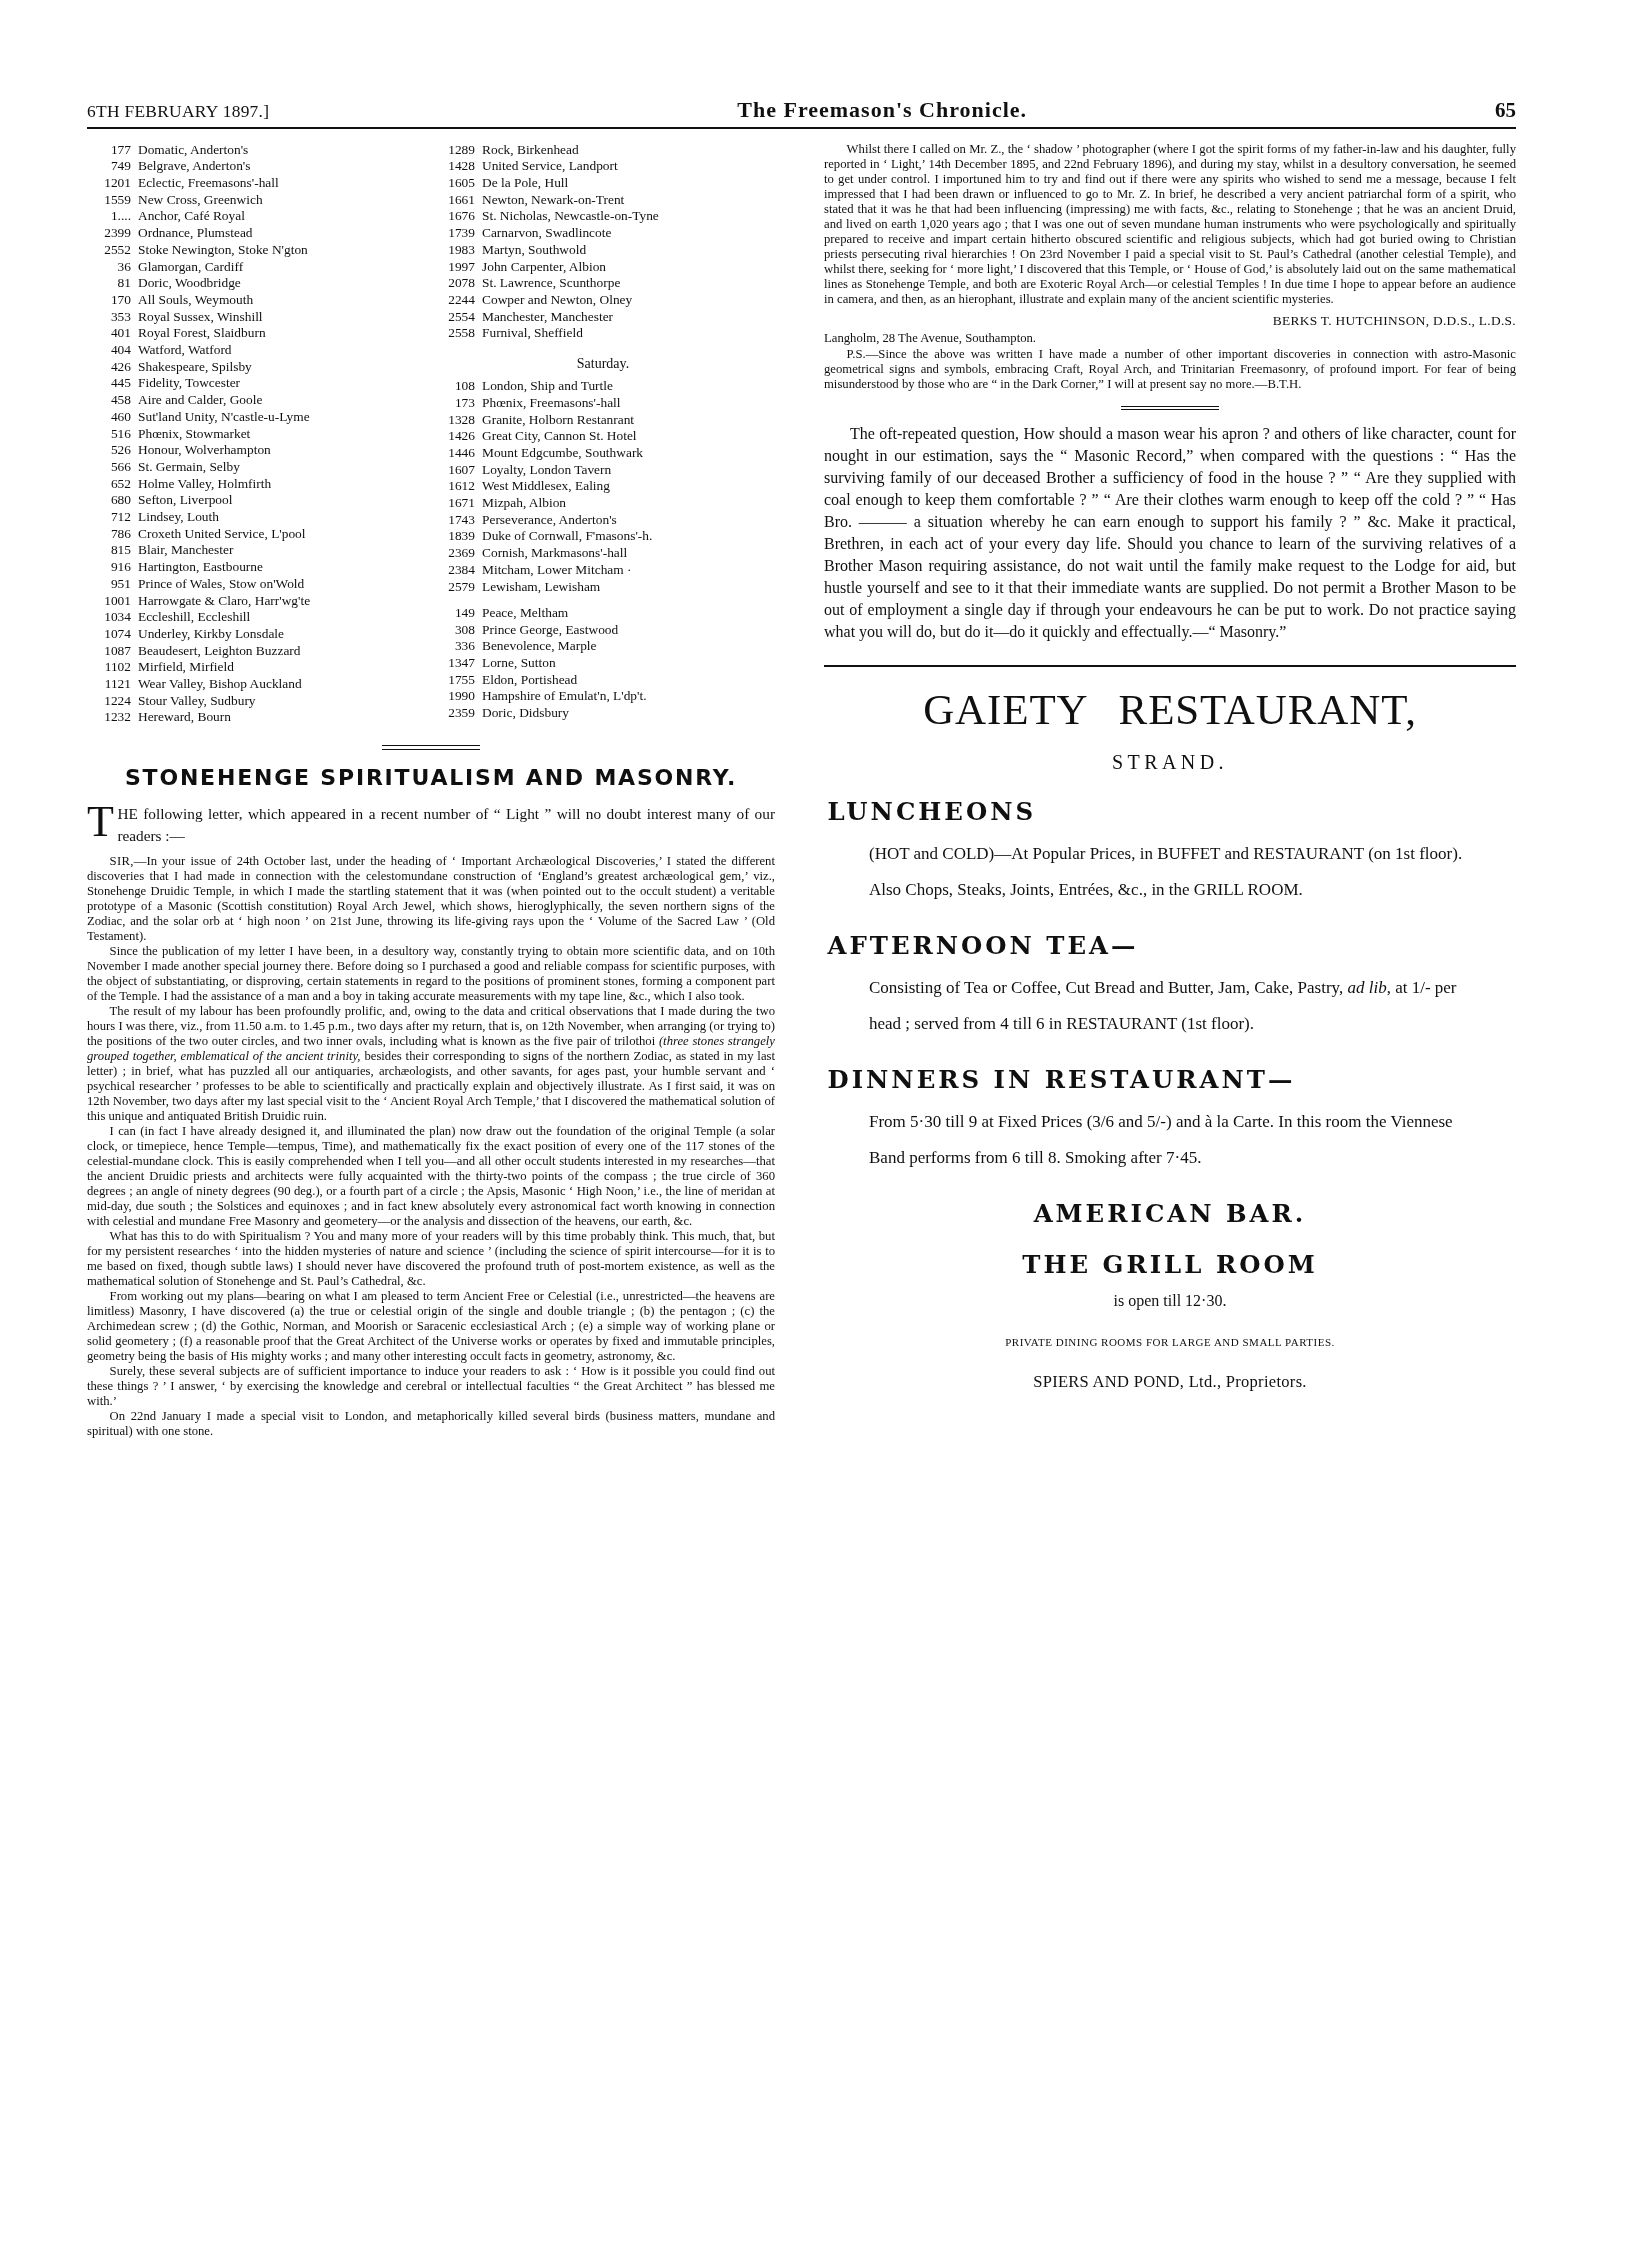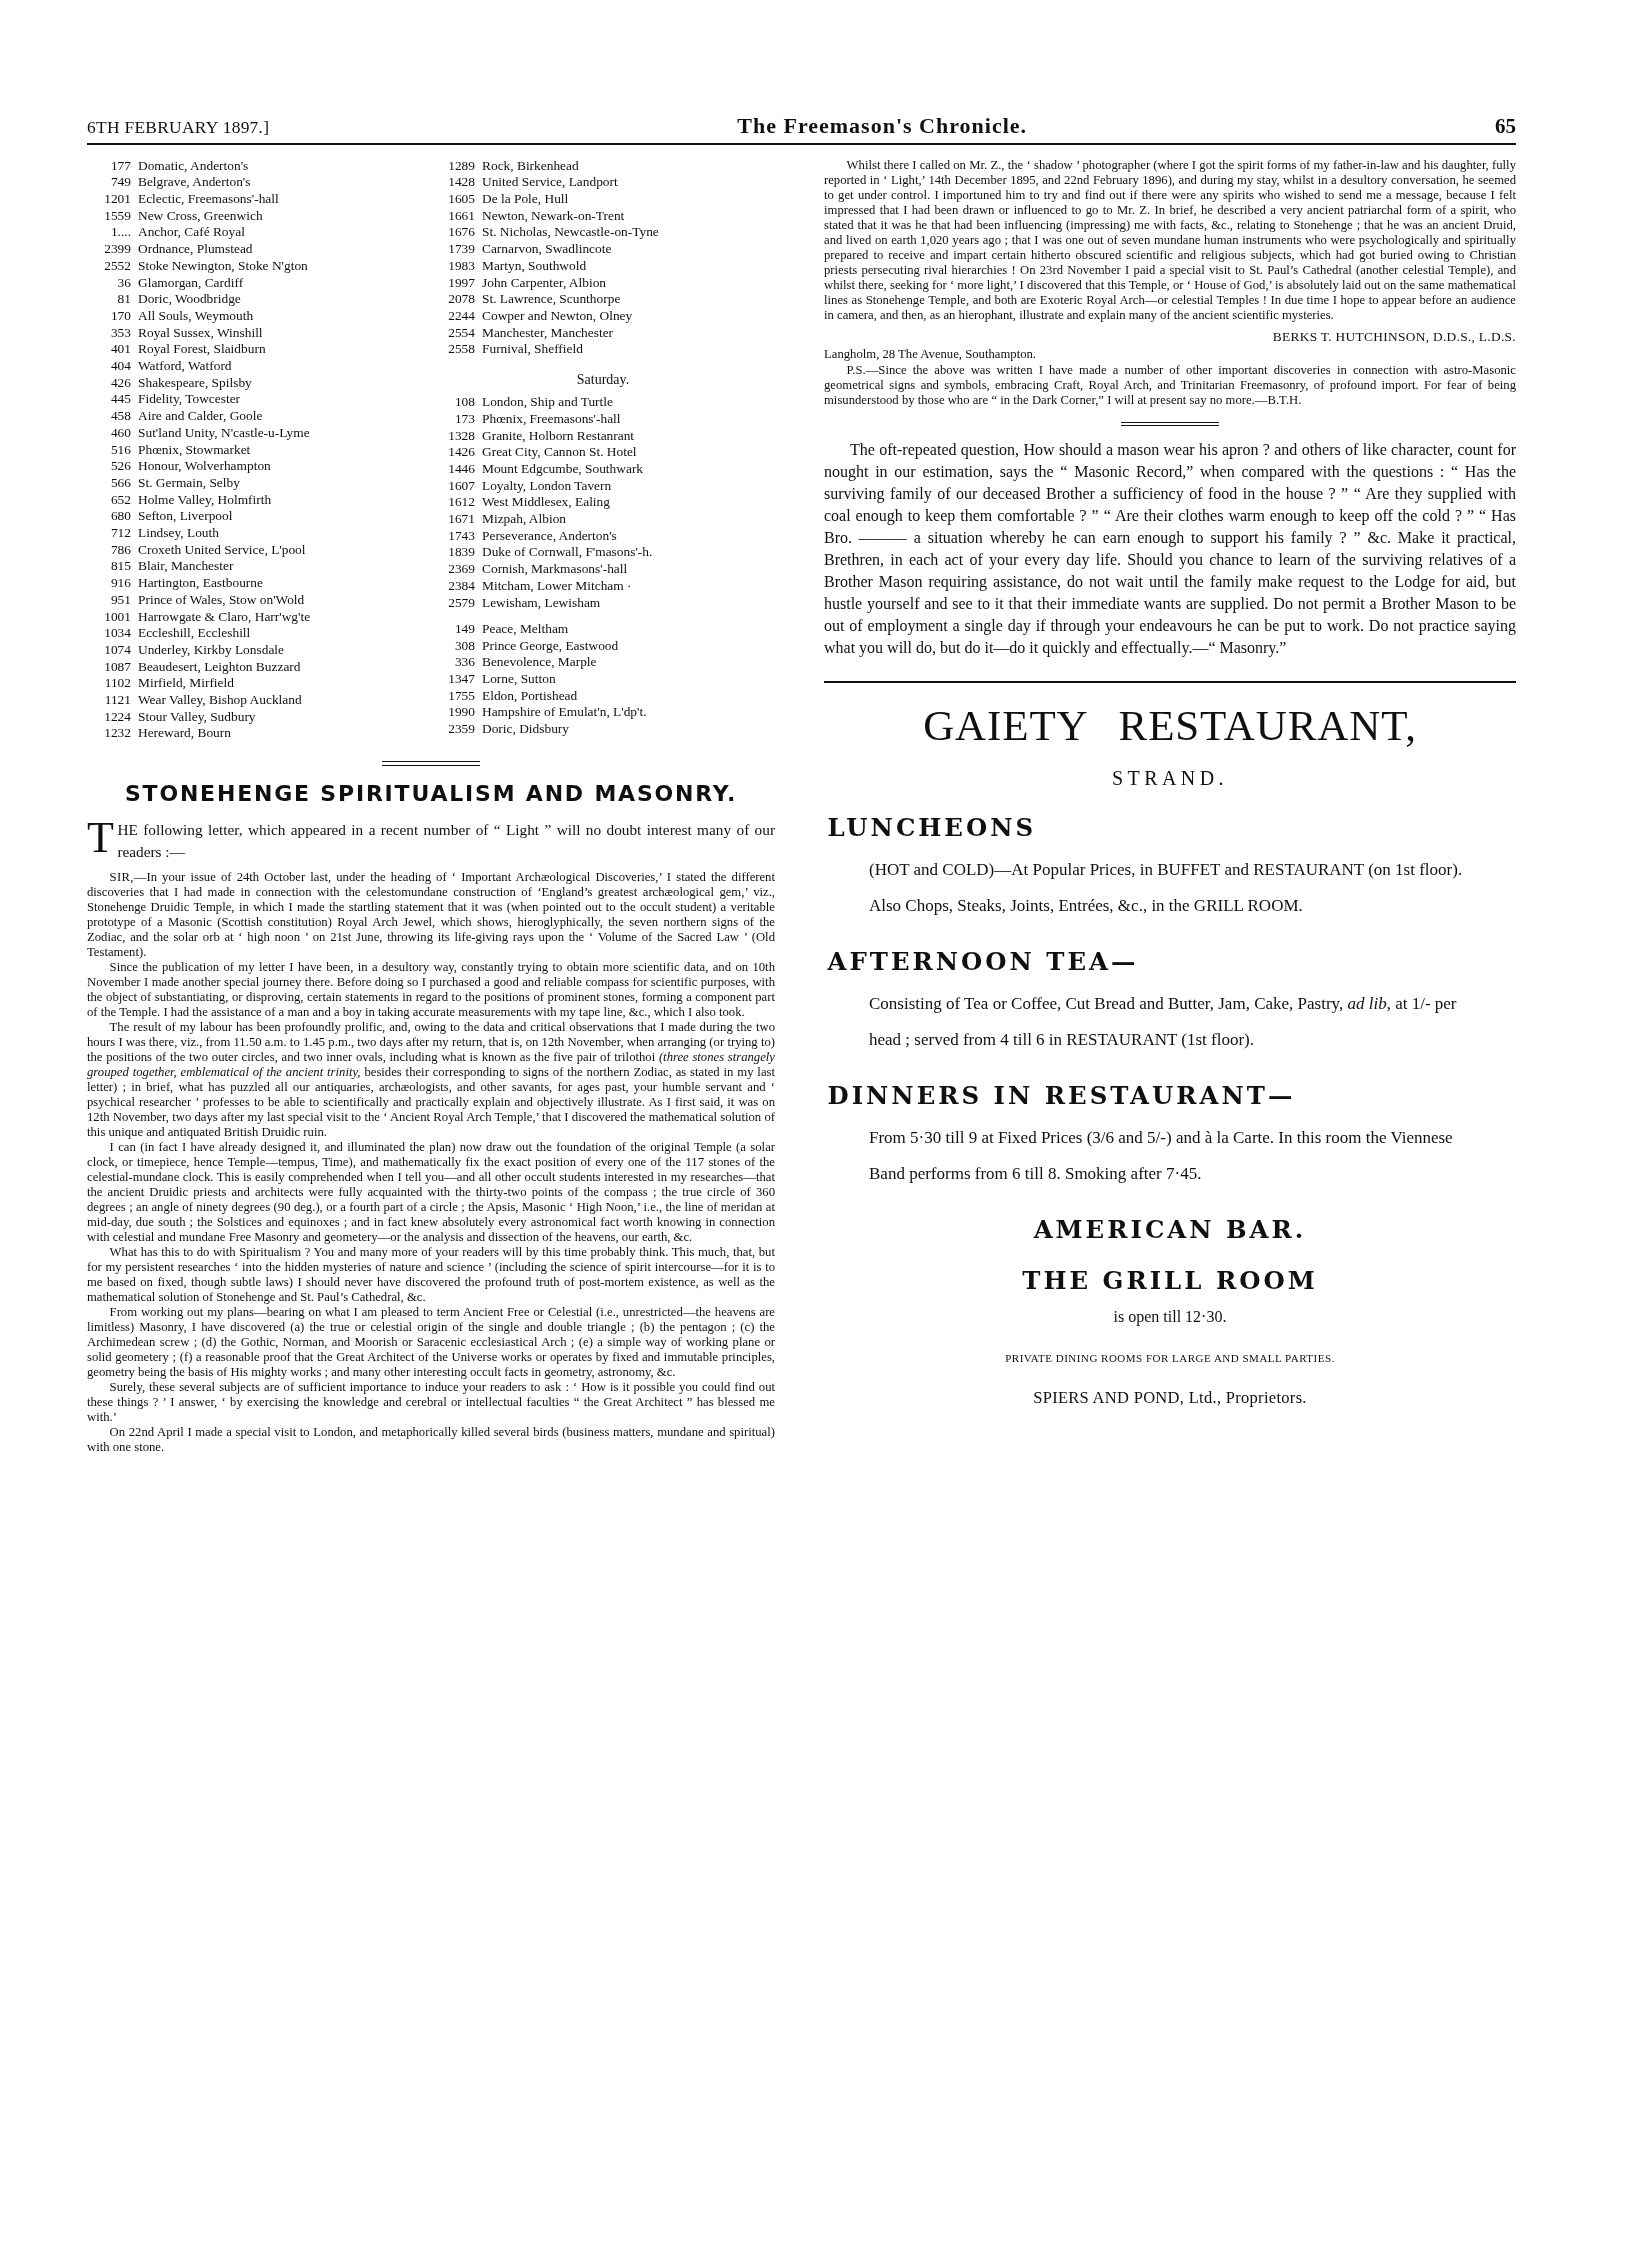--- a/index.html
+++ b/index.html
@@ -11,21 +11,21 @@
     width: 1637px;
     height: 2261px;
     font-family: "Liberation Serif", "DejaVu Serif", serif;
     color: #101010;
     position: relative;
     overflow: hidden;
   }
   .page {
     position: absolute;
     left: 87px;
-    top: 113px;
+    top: 97px;
     width: 1429px;
   }
 
   
   .masthead {
     display: flex;
     align-items: baseline;
     justify-content: space-between;
     width: 100%;
   }
@@ -513,21 +513,21 @@
       <p class="body"><span class="smallcaps">SIR,</span><span>—In your issue of 24th October last, under the heading of ‘ Important Archæological Discoveries,’ I stated the different discoveries that I had made in connection with the celestomundane construction of ‘England’s greatest archæological gem,’ viz., Stonehenge Druidic Temple, in which I made the startling statement that it was (when pointed out to the occult student) a veritable prototype of a Masonic (Scottish constitution) Royal Arch Jewel, which shows, hieroglyphically, the seven northern signs of the Zodiac, and the solar orb at ‘ high noon ’ on 21st June, throwing its life-giving rays upon the ‘ Volume of the Sacred Law ’ (Old Testament).</span></p>
 
       <p class="body">Since the publication of my letter I have been, in a desultory way, constantly trying to obtain more scientific data, and on 10th November I made another special journey there. Before doing so I purchased a good and reliable compass for scientific purposes, with the object of substantiating, or disproving, certain statements in regard to the positions of prominent stones, forming a component part of the Temple. I had the assistance of a man and a boy in taking accurate measurements with my tape line, &amp;c., which I also took.</p>
 
       <p class="body"><span>The result of my labour has been profoundly prolific, and, owing to the data and critical observations that I made during the two hours I was there, viz., from 11.50 a.m. to 1.45 p.m., two days after my return, that is, on 12th November, when arranging (or trying to) the positions of the two outer circles, and two inner ovals, including what is known as the five pair of trilothoi </span><em>(three stones strangely grouped together, emblematical of the ancient trinity,</em><span> besides their corresponding to signs of the northern Zodiac, as stated in my last letter) ; in brief, what has puzzled all our antiquaries, archæologists, and other savants, for ages past, your humble servant and ‘ psychical researcher ’ professes to be able to scientifically and practically explain and objectively illustrate. As I first said, it was on 12th November, two days after my last special visit to the ‘ Ancient Royal Arch Temple,’ that I discovered the mathematical solution of this unique and antiquated British Druidic ruin.</span></p>
 
       <p class="body">I can (in fact I have already designed it, and illuminated the plan) now draw out the foundation of the original Temple (a solar clock, or timepiece, hence Temple—tempus, Time), and mathematically fix the exact position of every one of the 117 stones of the celestial-mundane clock. This is easily comprehended when I tell you—and all other occult students interested in my researches—that the ancient Druidic priests and architects were fully acquainted with the thirty-two points of the compass ; the true circle of 360 degrees ; an angle of ninety degrees (90 deg.), or a fourth part of a circle ; the Apsis, Masonic ‘ High Noon,’ i.e., the line of meridan at mid-day, due south ; the Solstices and equinoxes ; and in fact knew absolutely every astronomical fact worth knowing in connection with celestial and mundane Free Masonry and geometery—or the analysis and dissection of the heavens, our earth, &amp;c.</p>
       <p class="body">What has this to do with Spiritualism ? You and many more of your readers will by this time probably think. This much, that, but for my persistent researches ‘ into the hidden mysteries of nature and science ’ (including the science of spirit intercourse—for it is to me based on fixed, though subtle laws) I should never have discovered the profound truth of post-mortem existence, as well as the mathematical solution of Stonehenge and St. Paul’s Cathedral, &amp;c.</p>
       <p class="body">From working out my plans—bearing on what I am pleased to term Ancient Free or Celestial (i.e., unrestricted—the heavens are limitless) Masonry, I have discovered (a) the true or celestial origin of the single and double triangle ; (b) the pentagon ; (c) the Archimedean screw ; (d) the Gothic, Norman, and Moorish or Saracenic ecclesiastical Arch ; (e) a simple way of working plane or solid geometery ; (f) a reasonable proof that the Great Architect of the Universe works or operates by fixed and immutable principles, geometry being the basis of His mighty works ; and many other interesting occult facts in geometry, astronomy, &amp;c.</p>
       <p class="body">Surely, these several subjects are of sufficient importance to induce your readers to ask : ‘ How is it possible you could find out these things ? ’ I answer, ‘ by exercising the knowledge and cerebral or intellectual faculties “ the Great Architect ” has blessed me with.’</p>
-      <p class="body">On 22nd April I made a special visit to London, and metaphorically killed several birds (business matters, mundane and spiritual) with one stone.</p>
+      <p class="body">On 22nd January I made a special visit to London, and metaphorically killed several birds (business matters, mundane and spiritual) with one stone.</p>
     </div>
 
     <div class="col-gap"></div>
 
     <div class="col-right">
 
       <p class="body">Whilst there I called on Mr. Z., the ‘ shadow ’ photographer (where I got the spirit forms of my father-in-law and his daughter, fully reported in ‘ Light,’ 14th December 1895, and 22nd February 1896), and during my stay, whilst in a desultory conversation, he seemed to get under control. I importuned him to try and find out if there were any spirits who wished to send me a message, because I felt impressed that I had been drawn or influenced to go to Mr. Z. In brief, he described a very ancient patriarchal form of a spirit, who stated that it was he that had been influencing (impressing) me with facts, &amp;c., relating to Stonehenge ; that he was an ancient Druid, and lived on earth 1,020 years ago ; that I was one out of seven mundane human instruments who were psychologically and spiritually prepared to receive and impart certain hitherto obscured scientific and religious subjects, which had got buried owing to Christian priests persecuting rival hierarchies ! On 23rd November I paid a special visit to St. Paul’s Cathedral (another celestial Temple), and whilst there, seeking for ‘ more light,’ I discovered that this Temple, or ‘ House of God,’ is absolutely laid out on the same mathematical lines as Stonehenge Temple, and both are Exoteric Royal Arch—or celestial Temples ! In due time I hope to appear before an audience in camera, and then, as an hierophant, illustrate and explain many of the ancient scientific mysteries.</p>
 
       <p class="sig"><span class="smallcaps">BERKS T. HUTCHINSON, D.D.S., L.D.S.</span></p>
       <p class="addr">Langholm, 28 The Avenue, Southampton.</p>

